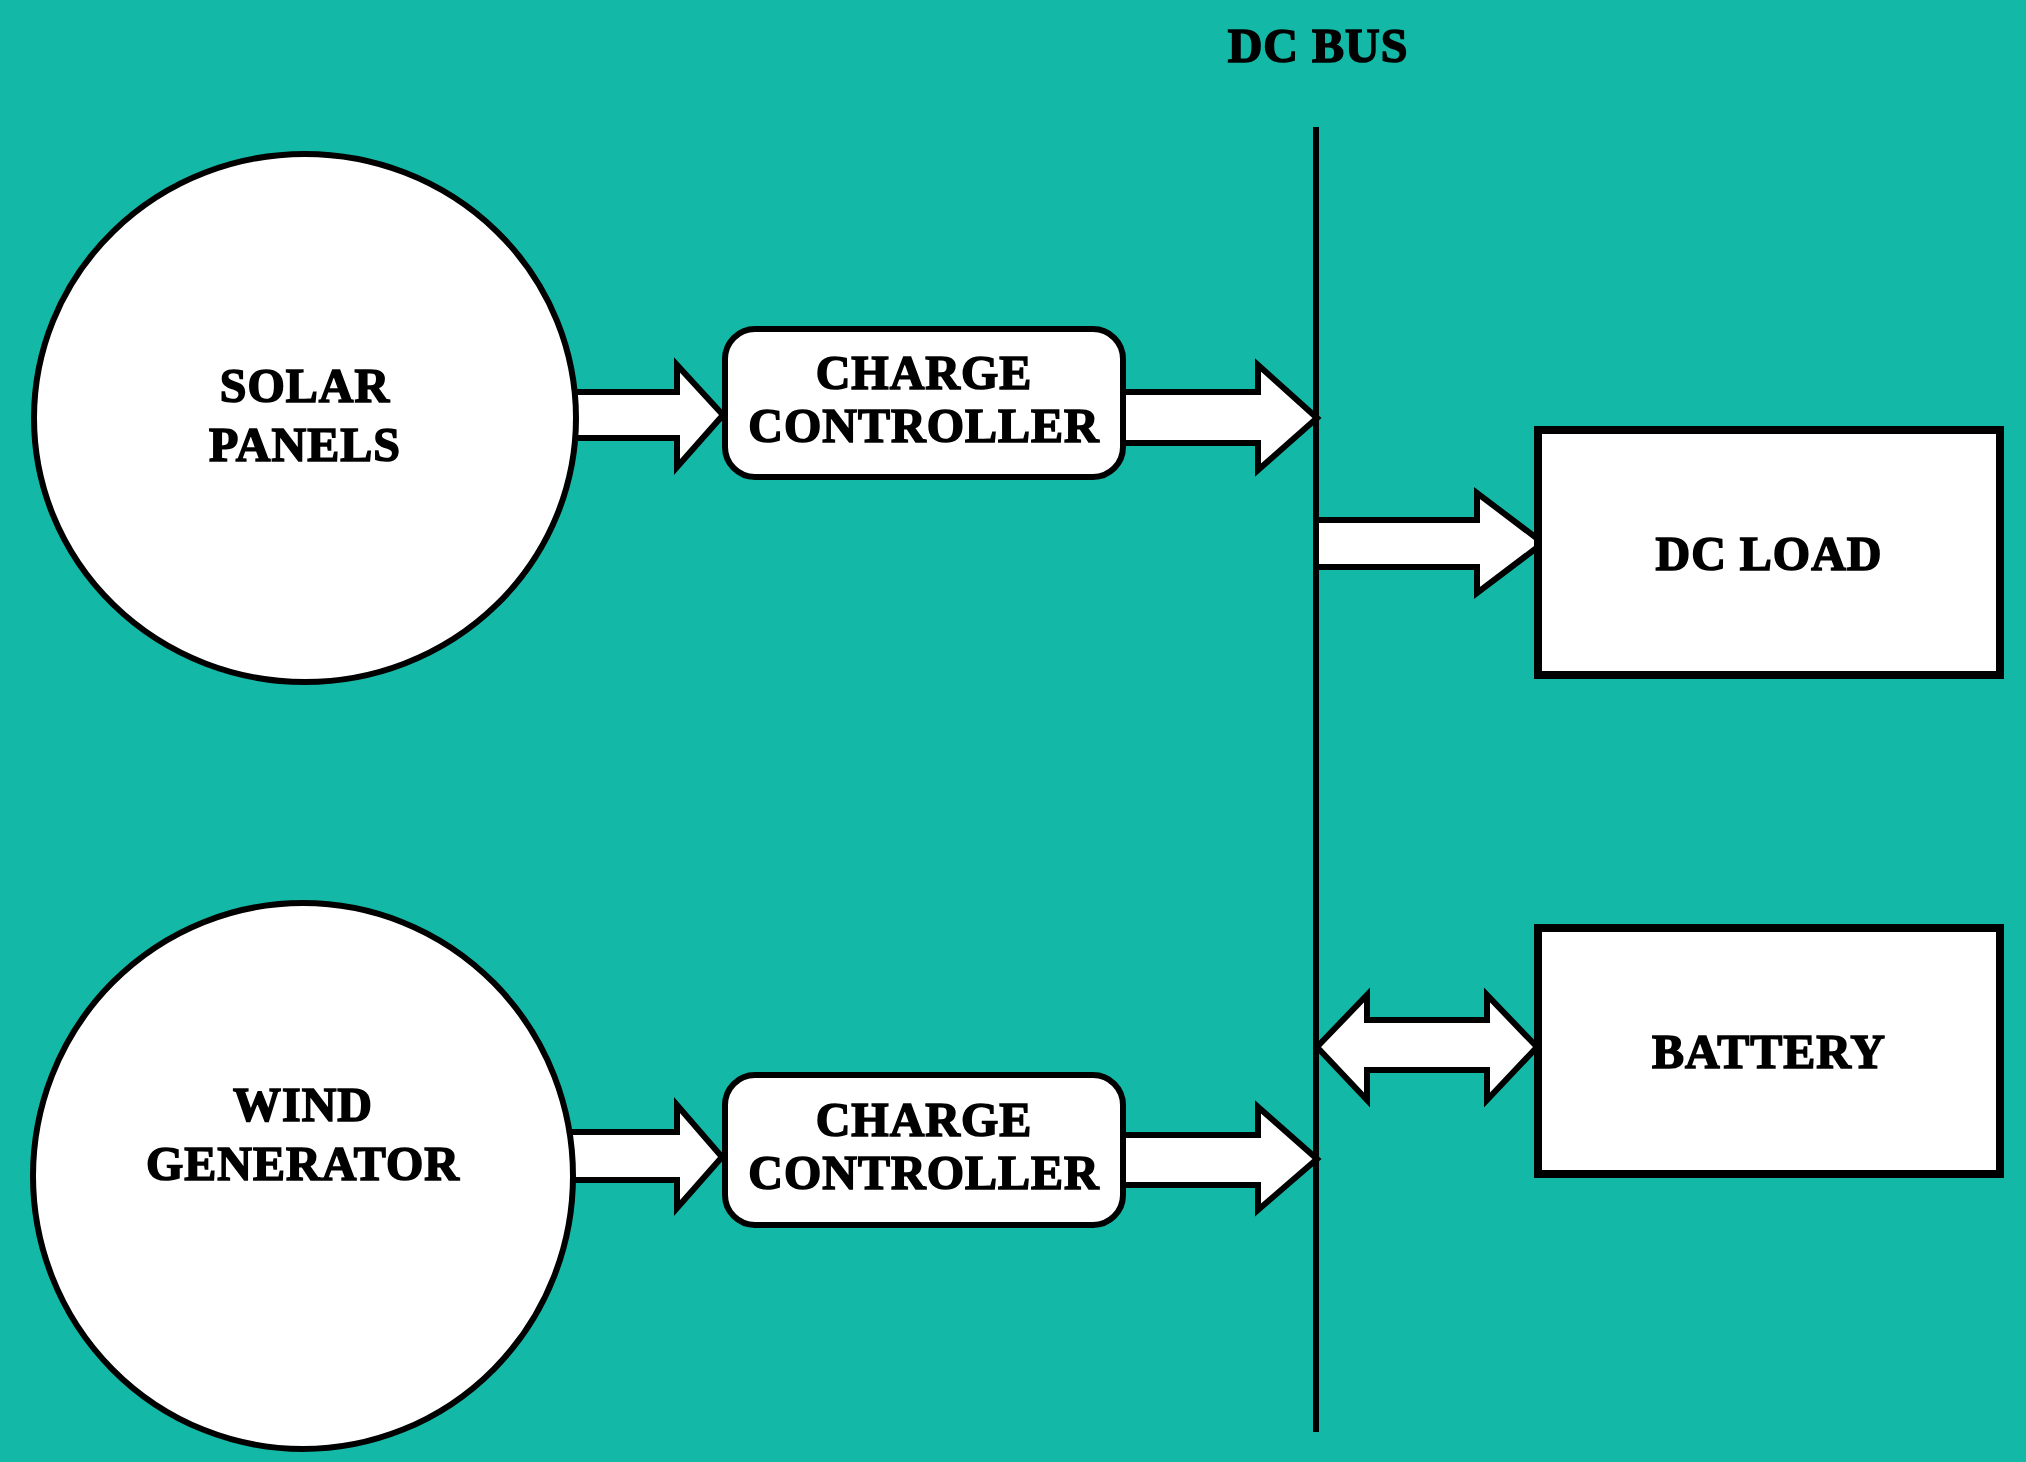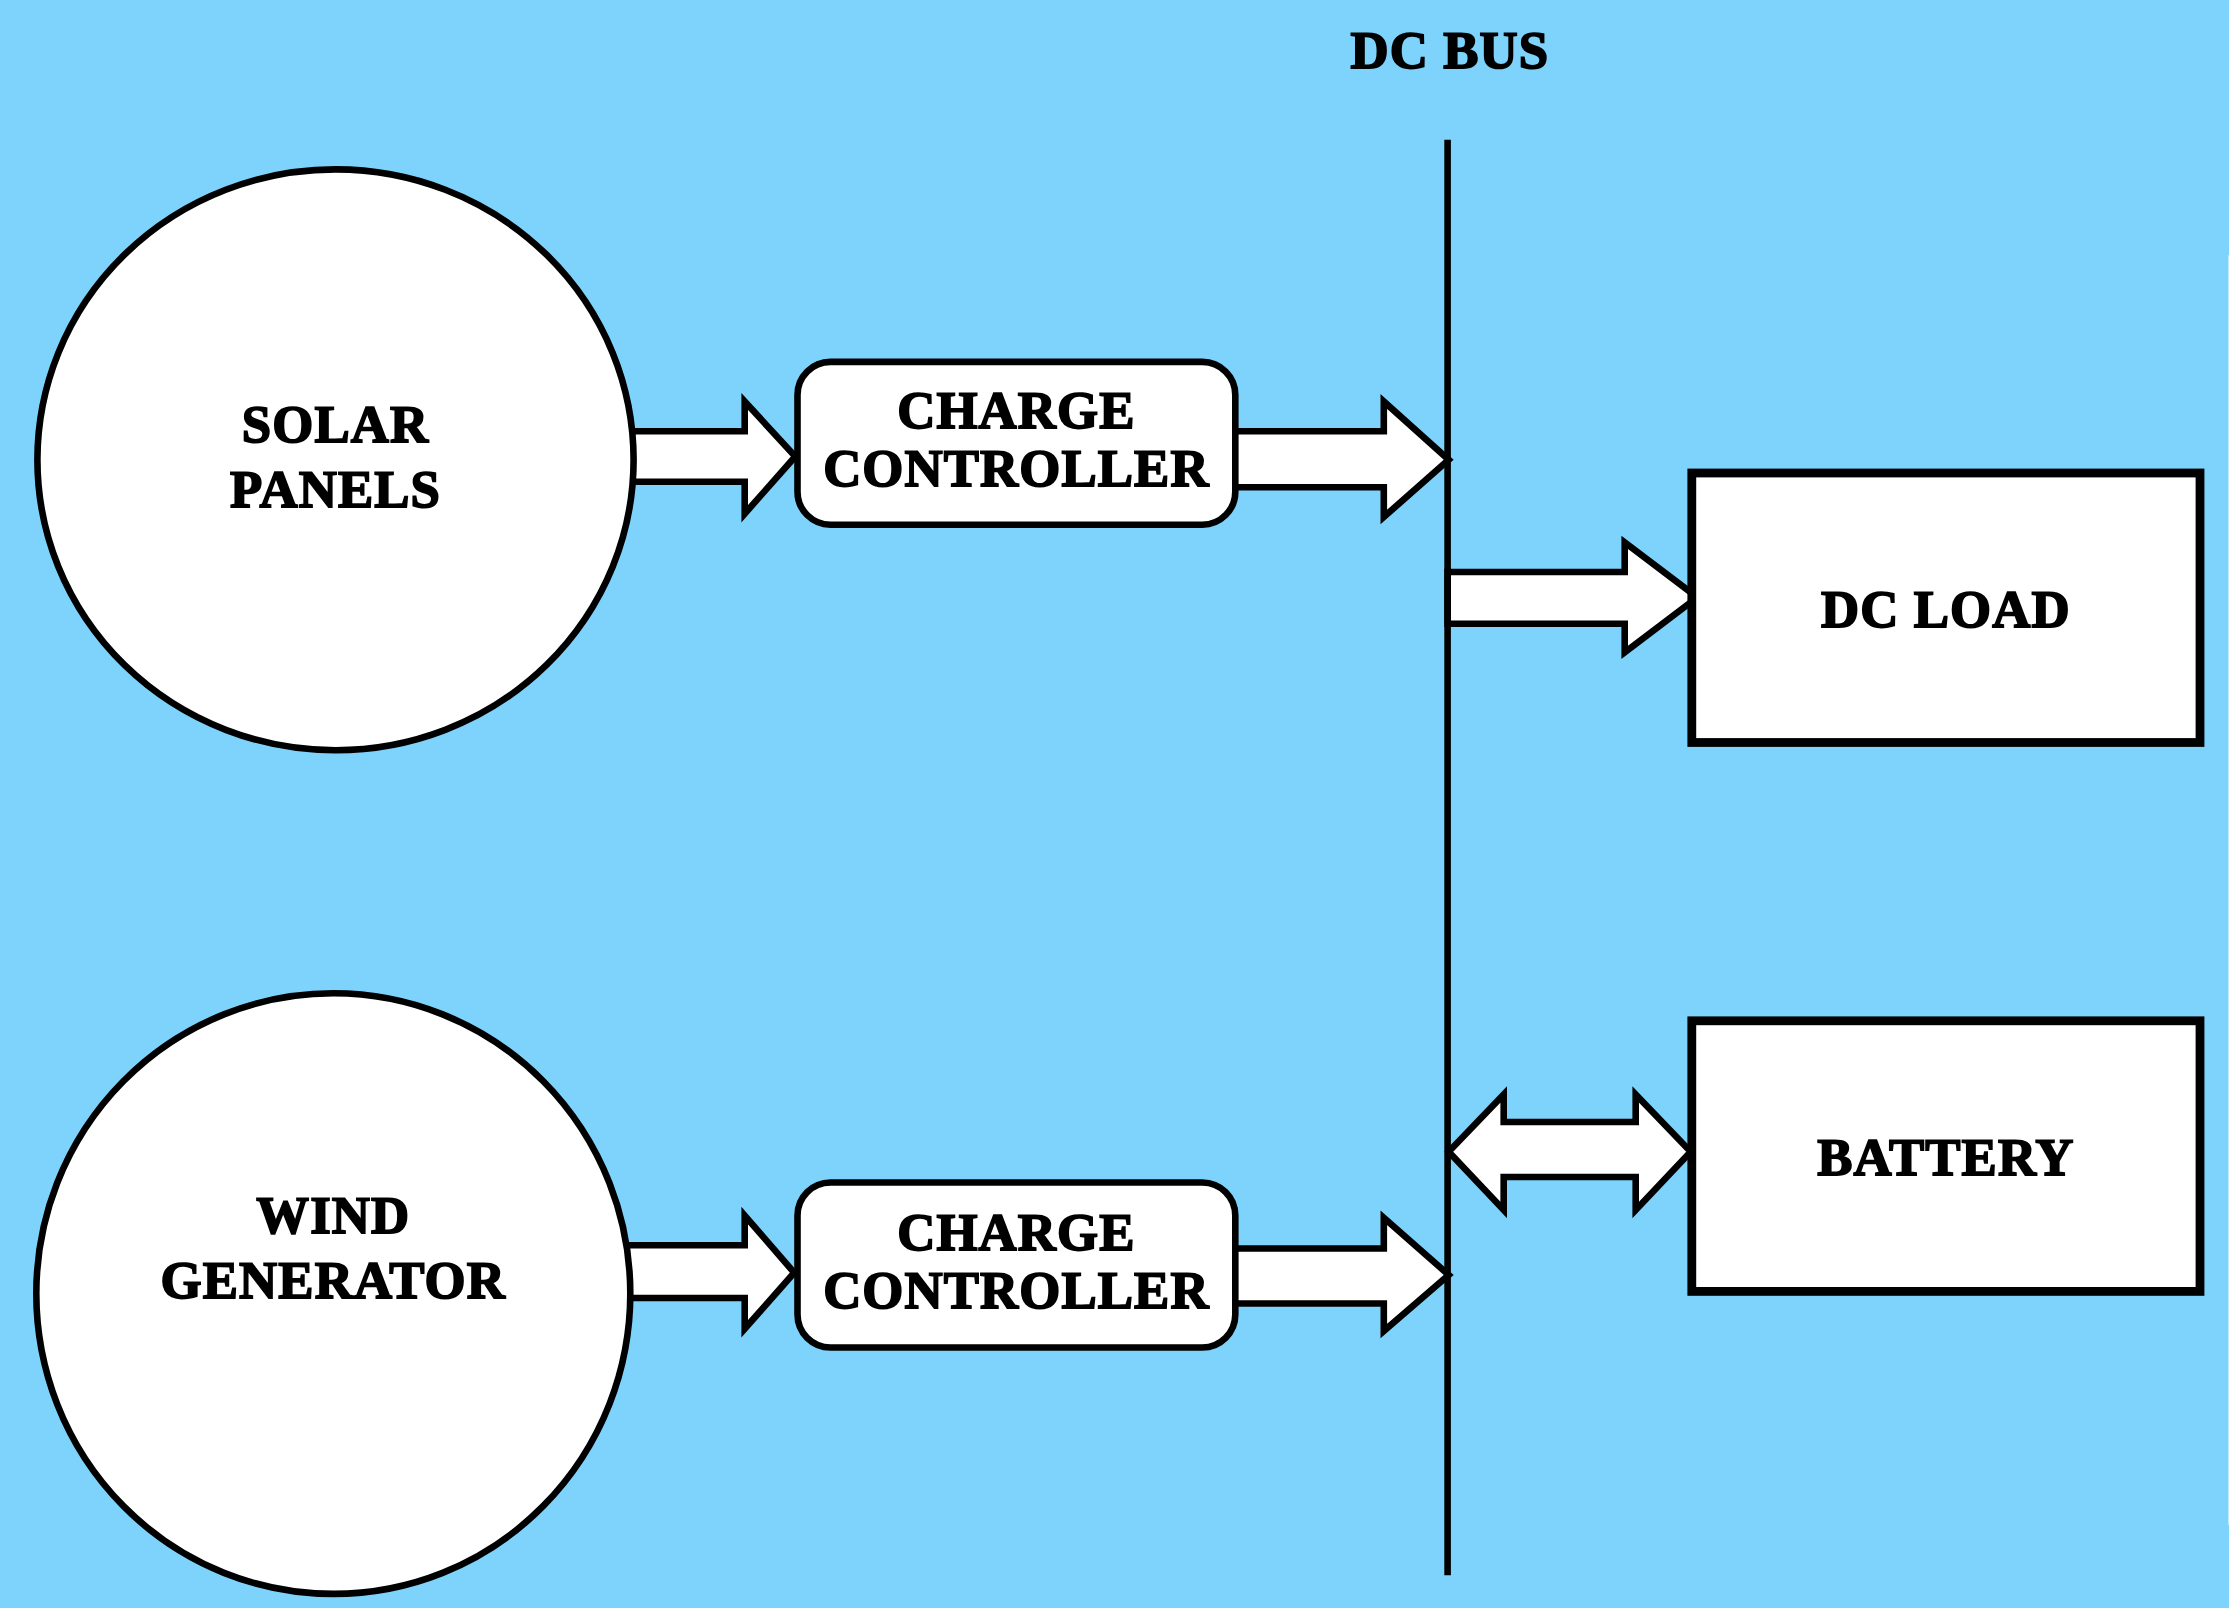--- a/index.html
+++ b/index.html
@@ -4,21 +4,21 @@
 <style>
   html, body {
     margin: 0;
     padding: 0;
     background: #ffffff;
   }
   .canvas {
     position: relative;
     width: 2026px;
     height: 1462px;
-    background: #7dd3fc;
+    background: #14b8a6;
     overflow: hidden;
   }
   svg {
     display: block;
   }
   .shape {
     fill: #ffffff;
     stroke: #000000;
     stroke-width: 6;
   }

